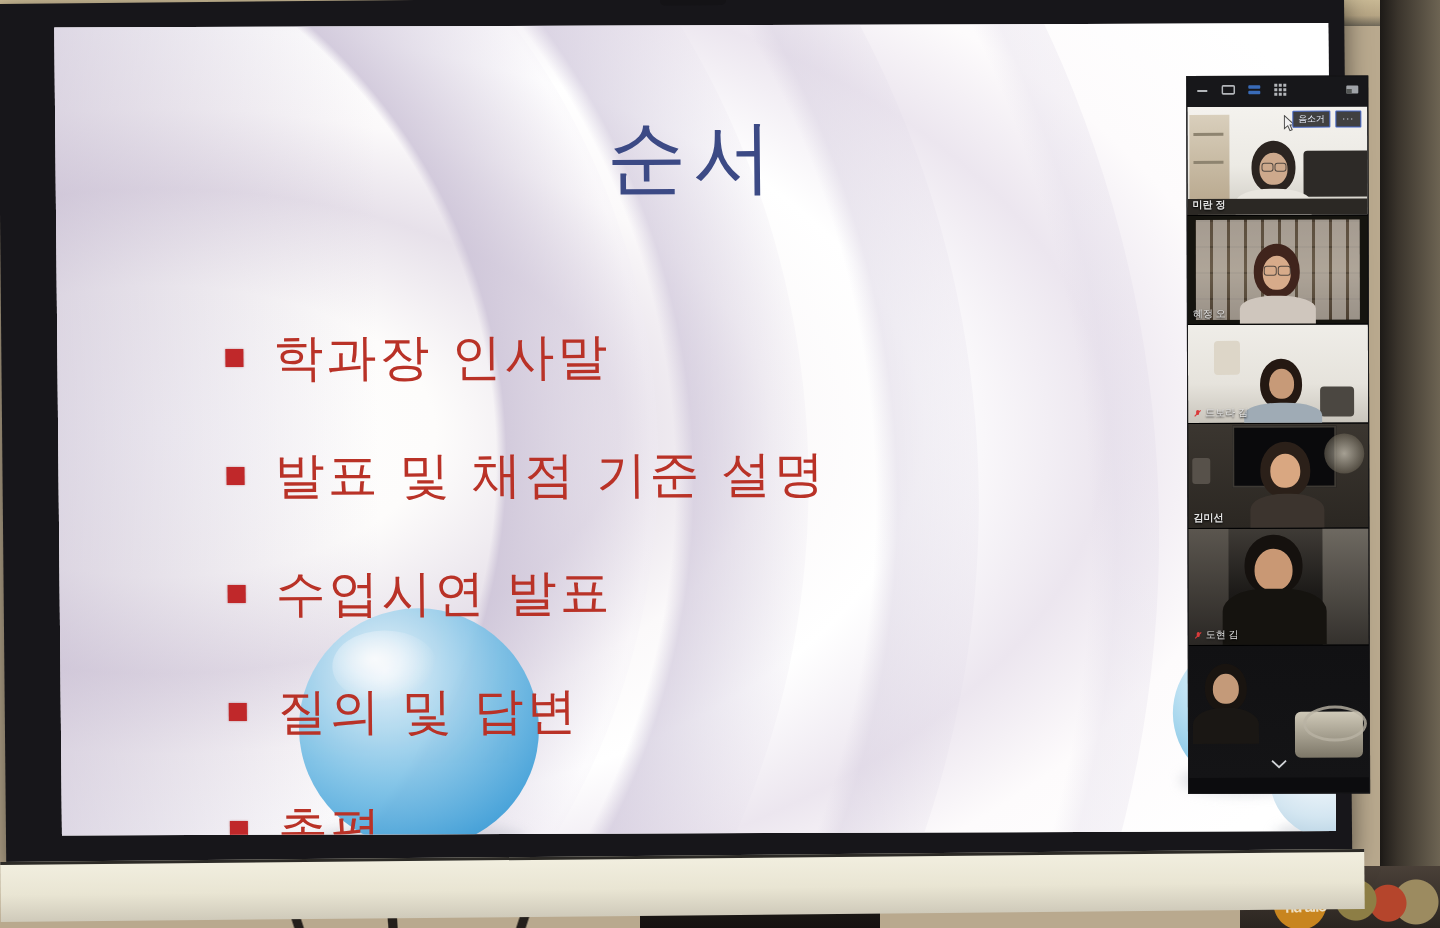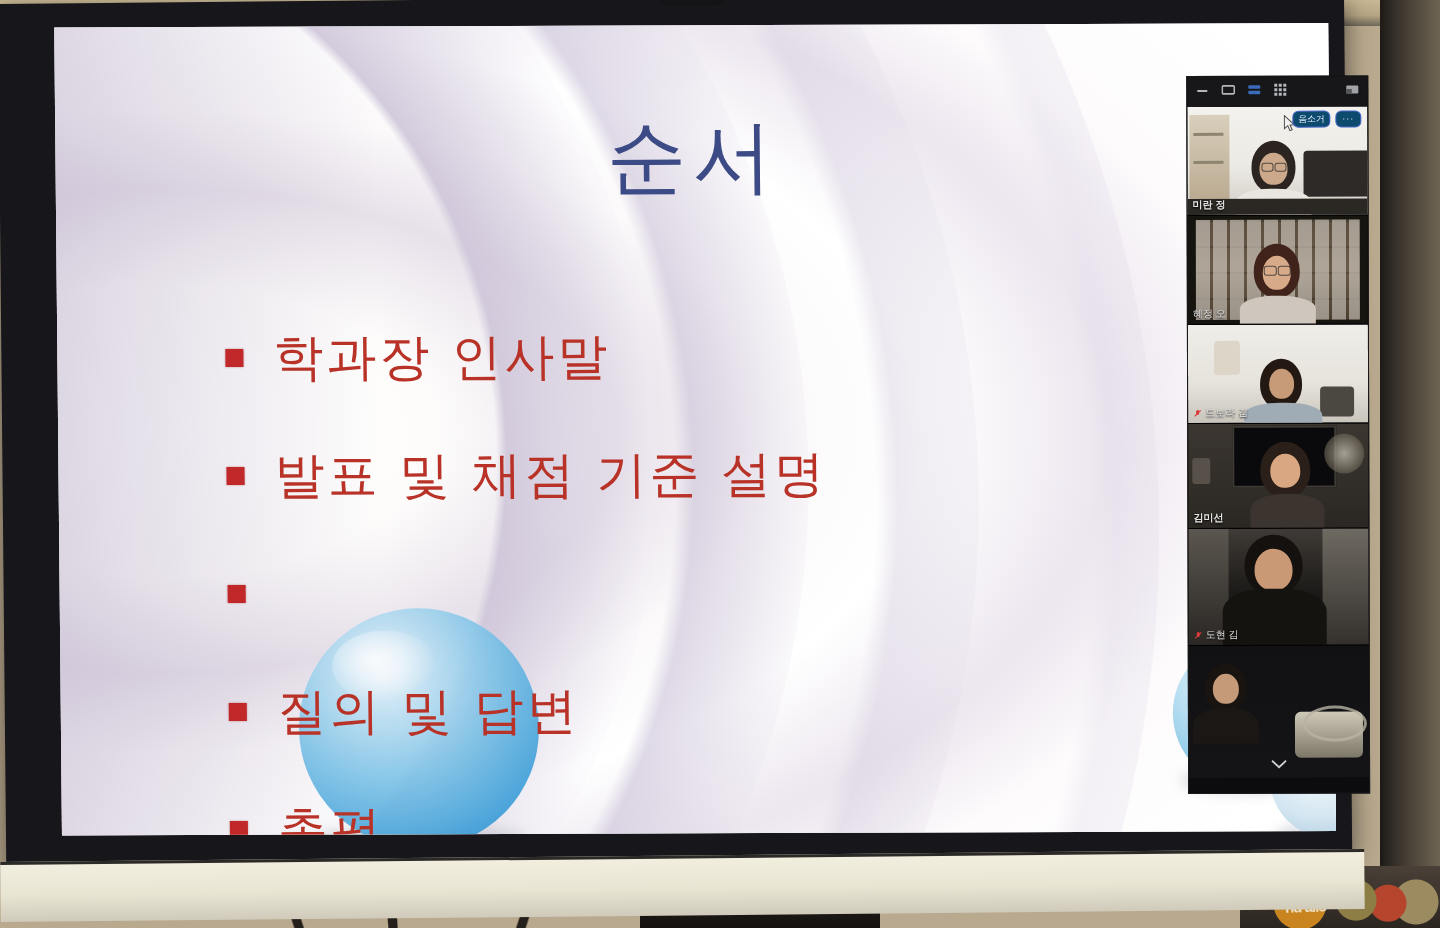--- a/index.html
+++ b/index.html
@@ -116,22 +116,22 @@
   #zoom-panel{
     position:absolute;left:1185px;top:84px;width:180px;height:716px;
     background:#0c0c0e;border:1px solid #1a1a1c;z-index:5;
     transform:rotate(0.4deg);
   }
   #zoom-toolbar{position:relative;height:30px;background:#17171a;
     display:flex;align-items:center;padding:0 8px;gap:12px;}
   .tb-ico{opacity:.85;display:block;}
   .tb-spacer{flex:1;}
   #zoom-overlay-row{position:absolute;right:6px;top:34px;display:flex;gap:5px;z-index:4;}
-  .blue-chip{background:#0c4a6e;color:#e8eefc;font-size:9px;
-    padding:3px 5px;border-radius:6px;line-height:1;letter-spacing:-.3px;
+  .blue-chip{background:#404040;color:#e8eefc;font-size:9px;
+    padding:3px 5px;border-radius:1px;line-height:1;letter-spacing:-.3px;
     border:1px solid #4668c9;}
   .blue-chip.dots{padding:3px 6px;letter-spacing:1px;}
   #cursor{position:absolute;left:96px;top:38px;z-index:4;opacity:.9;}
 
   .tile{position:relative;width:100%;overflow:hidden;border-bottom:1px solid #000;}
   .tile .vid{position:absolute;inset:0;}
   .tile .name{position:absolute;left:5px;bottom:3px;color:#e3e3e3;
     font-size:10px;letter-spacing:0px;text-shadow:0 1px 2px #000;z-index:3;
     display:flex;align-items:center;gap:3px;}
   .mutedot{width:9px;height:9px;flex:none;}
@@ -225,20 +225,21 @@
         <div class="bullet-row">
           <span class="bullet-mark"></span>
           <span class="bullet-text">학과장 인사말</span>
         </div>
         <div class="bullet-row">
           <span class="bullet-mark"></span>
           <span class="bullet-text">발표 및 채점 기준 설명</span>
         </div>
         <div class="bullet-row">
           <span class="bullet-mark"></span>
+          <span class="bullet-text">수업시연 발표</span>
         </div>
         <div class="bullet-row">
           <span class="bullet-mark"></span>
           <span class="bullet-text">질의 및 답변</span>
         </div>
         <div class="bullet-row">
           <span class="bullet-mark"></span>
           <span class="bullet-text">총평</span>
         </div>
       </div>

